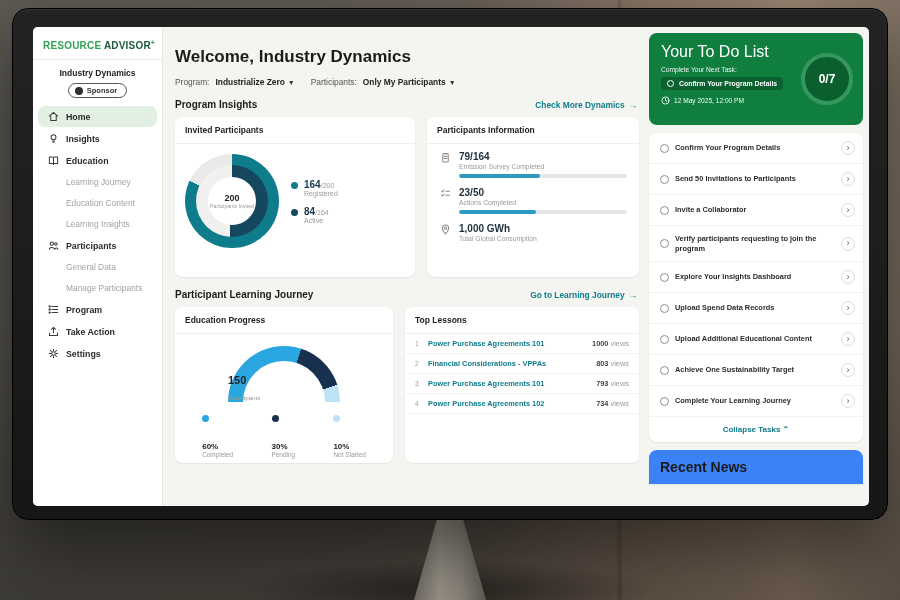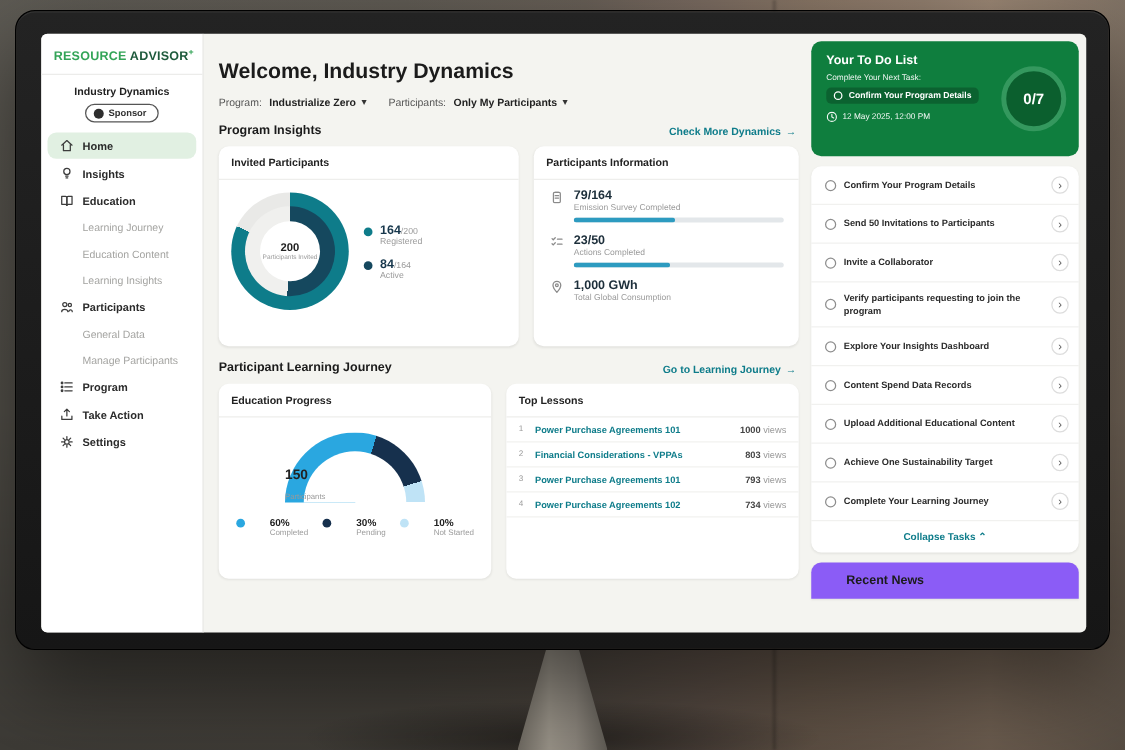--- a/index.html
+++ b/index.html
@@ -100,50 +100,50 @@
   
   .card-edu { width:218px; height:156px; }
   .gauge-wrap { position:relative; width:112px; height:56px; margin:12px auto 2px; }
   .gauge { position:absolute; inset:0; overflow:hidden; }
   .gauge-circle { position:absolute; left:0; top:0; width:112px; height:112px; border-radius:50%; }
   .gauge-hole { position:absolute; left:15px; top:15px; width:82px; height:82px; border-radius:50%; background:#fff; }
   .gauge-center { position:absolute; left:0; right:0; bottom:-2px; }
   .gauge-center b { font-size:11px; color:#222; display:block; }
   .gauge-center span { font-size:6.2px; color:#999; }
   .edu-legend { display:flex; justify-content:space-around; padding:10px 8px 0; }
-  .el-item { display:flex; gap:20px; align-items:flex-start; }
+  .el-item { display:flex; gap:20px; align-items:flex-start;flex-direction:column; }
   .el-val { font-size:8px; font-weight:bold; color:#222; }
   .el-label { font-size:6.4px; color:#9a9a9a; }
 
   
   .card-lessons { flex:1; height:156px; }
   .tl-row { display:flex; align-items:center; gap:7px; padding:5px 10px; border-bottom:1px solid #f2f2f0; }
   .tl-rank { font-size:6.5px; color:#9a9a9a; width:6px; }
   .tl-title { flex:1; font-size:7.4px; font-weight:bold; color:#0e7c8a; cursor:pointer; white-space:nowrap; overflow:hidden; text-overflow:ellipsis; }
   .tl-views { font-size:7.4px; color:#444; font-weight:bold; }
   .tl-views span { color:#9a9a9a; font-weight:normal; }
 
   
   .todo-hero { position:relative; background:#0f7e3e; border-radius:8px; padding:10px 12px; color:#fff; height:92px; }
-  .todo-title { font-size:10px; font-weight:bold; }
+  .todo-title { font-size:16px; font-weight:normal; }
   .todo-sub { font-size:6.6px; opacity:0.92; margin:5px 0 4px; }
   .todo-next { display:flex; align-items:center; gap:5px; background:rgba(0,0,0,0.22); border-radius:4px; padding:3px 6px; font-size:6.9px; font-weight:bold; width:fit-content; max-width:138px; }
   .todo-next .circ { width:7px; height:7px; border:1px solid #fff; border-radius:50%; flex-shrink:0; }
   .todo-due { display:flex; align-items:center; gap:4px; font-size:6.6px; margin-top:6px; opacity:0.95; }
   .todo-ring { position:absolute; right:10px; top:20px; width:52px; height:52px; border-radius:50%;
     background:#0b5f2e; border:4px solid #34985e; display:flex; align-items:center; justify-content:center;
     font-size:12px; font-weight:bold; color:#fff; }
 
   .todo-list { background:#fff; border-radius:8px; margin-top:8px; box-shadow:0 1px 2px rgba(0,0,0,0.07); }
   .task-row { display:flex; align-items:center; gap:6px; padding:8px 8px 8px 11px; border-bottom:1px solid #f1f1ef; cursor:pointer; }
   .task-check { width:9px; height:9px; border:1px solid #8d8d8d; border-radius:50%; flex-shrink:0; }
   .task-label { flex:1; font-size:7.4px; font-weight:bold; color:#2c2c2c; line-height:1.3; }
   .task-go { width:14px; height:14px; border:1px solid #ddd; border-radius:50%; display:flex; align-items:center; justify-content:center; font-size:9px; color:#555; flex-shrink:0; padding-bottom:1px; }
   .collapse { text-align:center; padding:8px; font-size:8px; font-weight:bold; color:#0e7c8a; cursor:pointer; }
-  .news { background:#8b5cf6; border-radius:8px 8px 0 0; margin-top:8px; padding:9px 28px; font-size:10px; font-weight:bold; color:#1b1b1b; box-shadow:0 1px 2px rgba(0,0,0,0.07); }
+  .news { background:#3b82f6; border-radius:8px 8px 0 0; margin-top:8px; padding:9px 11px; font-size:14px; font-weight:bold; color:#1b1b1b; box-shadow:0 1px 2px rgba(0,0,0,0.07); }
 </style>
 </head>
 <body>
 
 <div class="bg"></div>
 <div class="bg-strip"></div>
 <div class="stand-shadow"></div>
 <div class="stand-neck"></div>
 
 <div class="monitor">
@@ -465,21 +465,21 @@
                 <span class="task-label">Verify participants requesting to join the program</span>
                 <span class="task-go">›</span>
               </div>
               <div class="task-row">
                 <span class="task-check"></span>
                 <span class="task-label">Explore Your Insights Dashboard</span>
                 <span class="task-go">›</span>
               </div>
               <div class="task-row">
                 <span class="task-check"></span>
-                <span class="task-label">Content Spend Data Records</span>
+                <span class="task-label">Upload Spend Data Records</span>
                 <span class="task-go">›</span>
               </div>
               <div class="task-row">
                 <span class="task-check"></span>
                 <span class="task-label">Upload Additional Educational Content</span>
                 <span class="task-go">›</span>
               </div>
               <div class="task-row">
                 <span class="task-check"></span>
                 <span class="task-label">Achieve One Sustainability Target</span>

